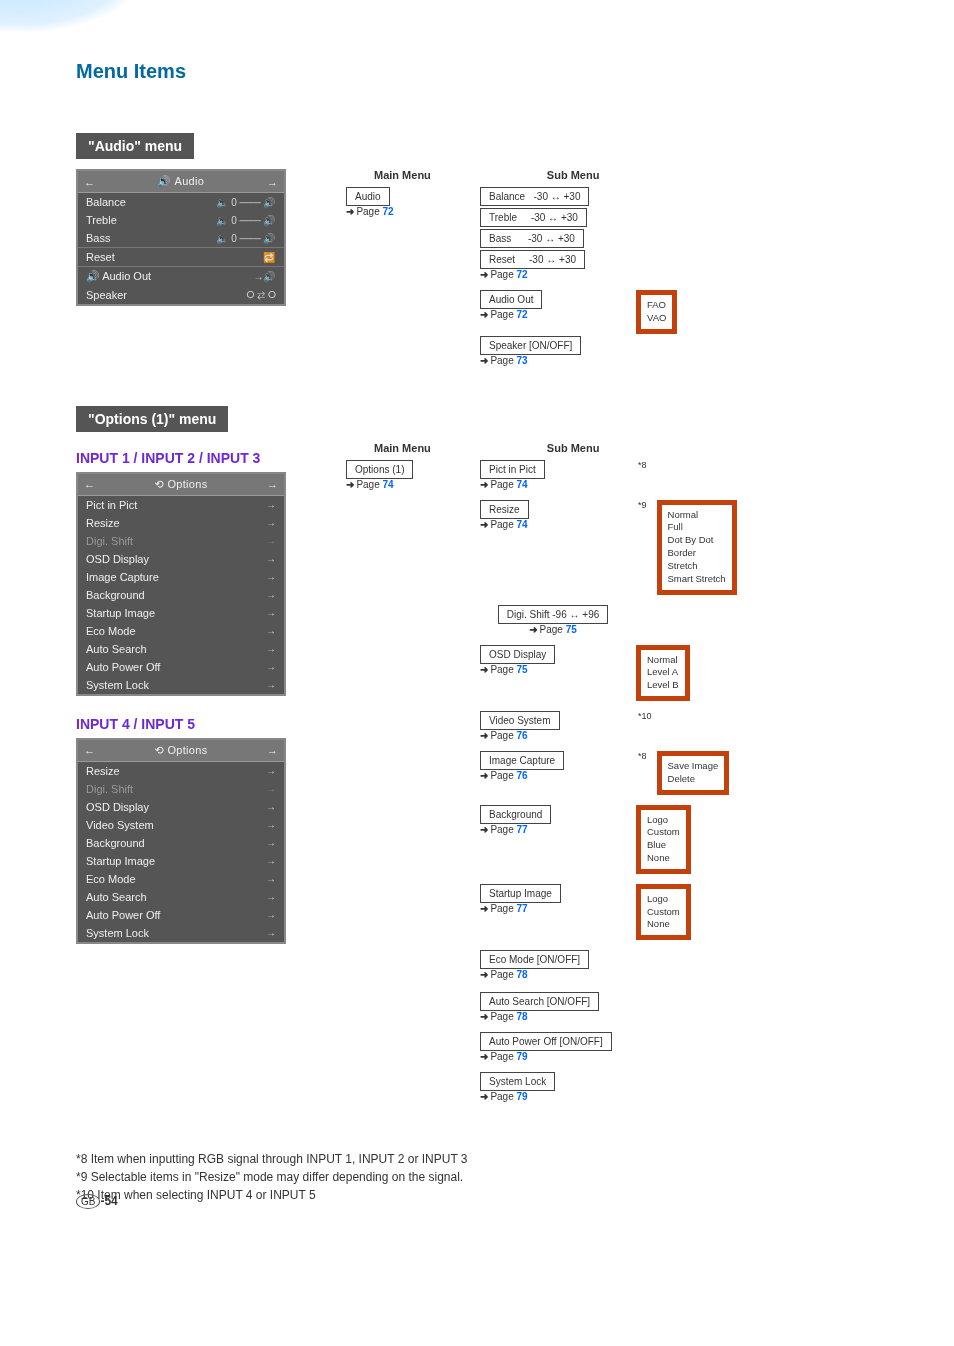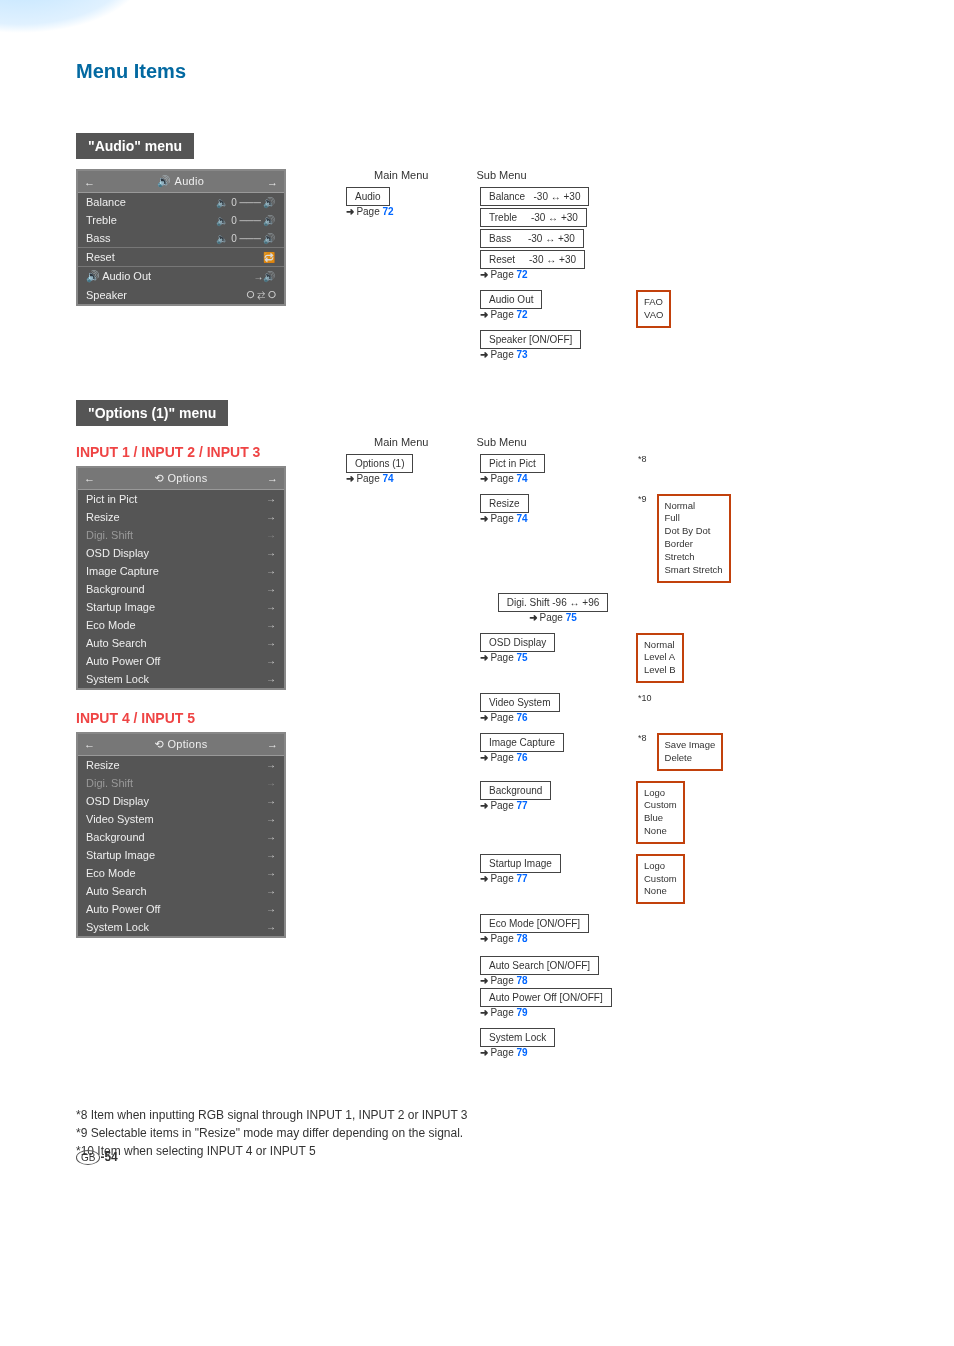--- a/index.html
+++ b/index.html
@@ -48,21 +48,21 @@
     display: flex;
     align-items: flex-start;
     gap: 40px;
     margin-bottom: 40px;
   }
   .left-col { width: 230px; }
   .right-col { flex: 1; }
   .sub-heading {
     font-weight: bold;
     font-size: 14px;
-    color: #ef4444;
+    color: #6d28d9;
     margin: 8px 0 6px 0;
   }
   .osd-panel {
     border: 2px solid #888;
     background: #555;
     color: #eee;
     width: 210px;
     font-size: 11px;
   }
   .osd-head {
@@ -79,38 +79,38 @@
     display:flex;
     justify-content: space-between;
     align-items:center;
   }
   .osd-item .lbl { flex:1; }
   .osd-item .val { opacity:0.8; font-size:10px; }
   .osd-item.faded { color:#999; }
   .osd-sep { border-top:1px solid #777;}
   
   .diagram { position: relative; font-size: 10px; }
-  .col-labels { display:flex; gap: 48px; font-weight:normal; font-size:11px; margin-bottom:6px;padding-left:28px;}
+  .col-labels { display:flex; gap: 116px; font-weight:bold; font-size:11px; margin-bottom:6px;padding-left:28px;}
   .main-box {
     border:1px solid #444;
     padding:3px 8px;
     background:#fff;
     display:inline-block;
     font-size:10px;
     white-space:nowrap;
   }
   .diag-flex { display:flex; align-items:flex-start; gap: 12px;}
   .main-menu-block { width: 90px; }
   .page-ref { color:#0066ff; font-weight:bold; font-size:10px;}
   .arrow { color:#333; font-weight:bold; margin-right:2px;}
   .sub-stack { display:flex; flex-direction:column; gap: 2px;}
   .sub-group { display:flex; align-items:flex-start; gap:10px; position:relative;padding-left:32px;}
   .sub-col { width: 146px; }
   .leaf-box {
-    border:2px solid #c2410c;
+    border:5px solid #c2410c;
     padding:4px 6px;
     font-size:9.5px;
     background:#fff;
     line-height:1.35;
   }
   .note-mark { font-size:9px; vertical-align: top; margin-left:2px;}
   .footnotes {
     margin-top: 30px;
     font-size: 12px;
     line-height:1.5;
@@ -393,21 +393,21 @@
               <div class="sub-col"><div class="main-box">Startup Image</div><div><span class="arrow">➜</span>Page <span class="page-ref">77</span></div></div>
               <div class="leaf-box">
                 <div>Logo</div>
                 <div>Custom</div>
                 <div>None</div>
               </div>
             </div>
             <div class="sub-group" style="margin-bottom: 10px;">
               <div class="sub-col"><div class="main-box">Eco Mode [ON/OFF]</div><div><span class="arrow">➜</span>Page <span class="page-ref">78</span></div></div>
             </div>
-            <div class="sub-group" style=" align-items: flex-end;">
+            <div class="sub-group" style="margin-bottom: 8px; align-items: flex-end;">
               <div class="sub-col"><div class="main-box">Auto Search [ON/OFF]</div><div><span class="arrow">➜</span>Page <span class="page-ref">78</span></div></div>
             </div>
             <div class="sub-group" style="margin-bottom: 8px;">
               <div class="sub-col"><div class="main-box">Auto Power Off [ON/OFF]</div><div><span class="arrow">➜</span>Page <span class="page-ref">79</span></div></div>
             </div>
             <div class="sub-group" style="margin-bottom: 8px;">
               <div class="sub-col"><div class="main-box">System Lock</div><div><span class="arrow">➜</span>Page <span class="page-ref">79</span></div></div>
             </div>
           </div>
       </div>

